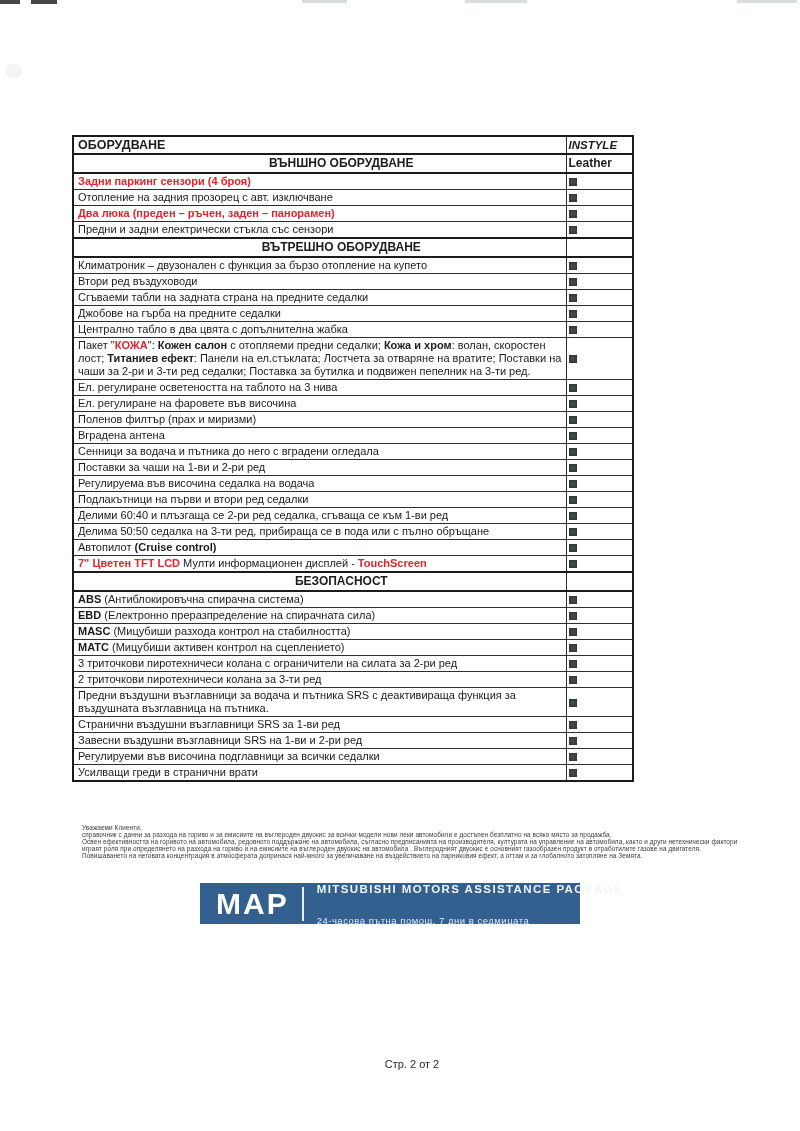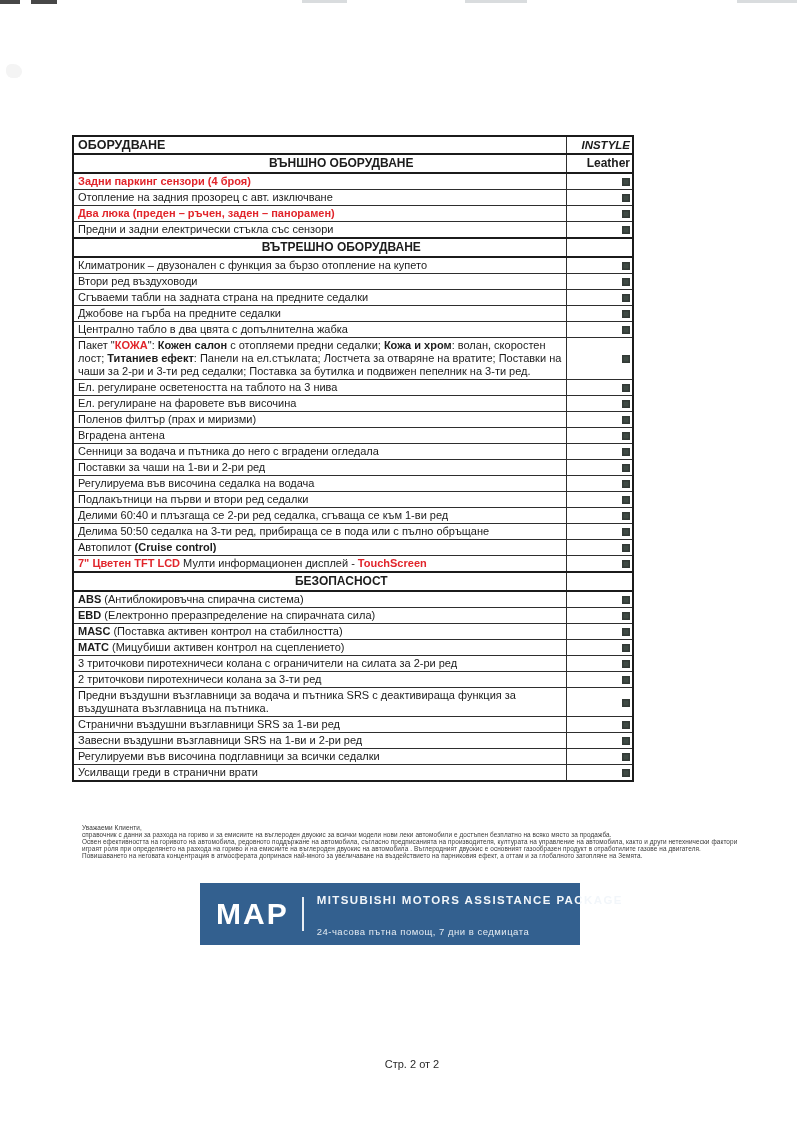--- a/index.html
+++ b/index.html
@@ -33,21 +33,21 @@
   table.equip col.c-trim { width: 67px; }
   table.equip td {
     border: 1px solid #2e2e2e;
     font-size: 11px;
     line-height: 13px;
     height: 15px;
     padding: 1px 4px;
     vertical-align: middle;
     overflow: hidden;
   }
-  table.equip td.trim { text-align: right; padding: 1px 2px; }
+  table.equip td.trim { text-align: left; padding: 1px 2px; }
   tr.hdr-row td {
     font-weight: bold; text-align: left;
     font-size: 12.5px; height: 18px;
     border-bottom: 2px solid #1b1b1b;
   }
   tr.hdr-row td.trim-hdr { font-style: italic; font-size: 11.5px; }
   tr.section-row td {
     font-weight: bold; text-align: center;
     font-size: 12px; height: 19px;
     border-top: 2px solid #1b1b1b;
@@ -66,21 +66,21 @@
   
   .footnote {
     position: absolute; left: 82px; top: 824px; width: 690px;
     font-size: 6.4px; line-height: 7.1px; color: #3a3a3a;
     letter-spacing: 0.1px;
   }
 
   
   .map-banner {
     position: absolute; left: 200px; top: 883px;
-    width: 380px; height: 62px;
+    width: 380px; height: 41px;
     background: var(--map-blue, #33608f);
     display: flex; align-items: center;
     color: #ffffff;
   }
   .map-abbr {
     font-size: 30px; font-weight: bold; letter-spacing: 2px;
     padding-left: 16px; line-height: 1;
   }
   .map-divider {
     width: 2px; height: 34px; background: #e9eef4;
@@ -224,21 +224,21 @@
       </tr>
       <tr>
         <td class="feat"><span class="seg-bold">ABS</span><span> (Антиблокировъчна спирачна система)</span></td>
         <td class="trim"><span class="chk"></span></td>
       </tr>
       <tr>
         <td class="feat"><span class="seg-bold">EBD</span><span> (Електронно преразпределение на спирачната сила)</span></td>
         <td class="trim"><span class="chk"></span></td>
       </tr>
       <tr>
-        <td class="feat"><span class="seg-bold">MASC</span><span> (Поставка активен контрол на стабилността)</span></td>
+        <td class="feat"><span class="seg-bold">MASC</span><span> (Мицубиши разхода контрол на стабилността)</span></td>
         <td class="trim"><span class="chk"></span></td>
       </tr>
       <tr>
         <td class="feat"><span class="seg-bold">MATC</span><span> (Мицубиши активен контрол на сцеплението)</span></td>
         <td class="trim"><span class="chk"></span></td>
       </tr>
       <tr>
         <td class="feat"><span>3 триточкови пиротехничеси колана с ограничители на силата за 2-ри ред</span></td>
         <td class="trim"><span class="chk"></span></td>
       </tr>

